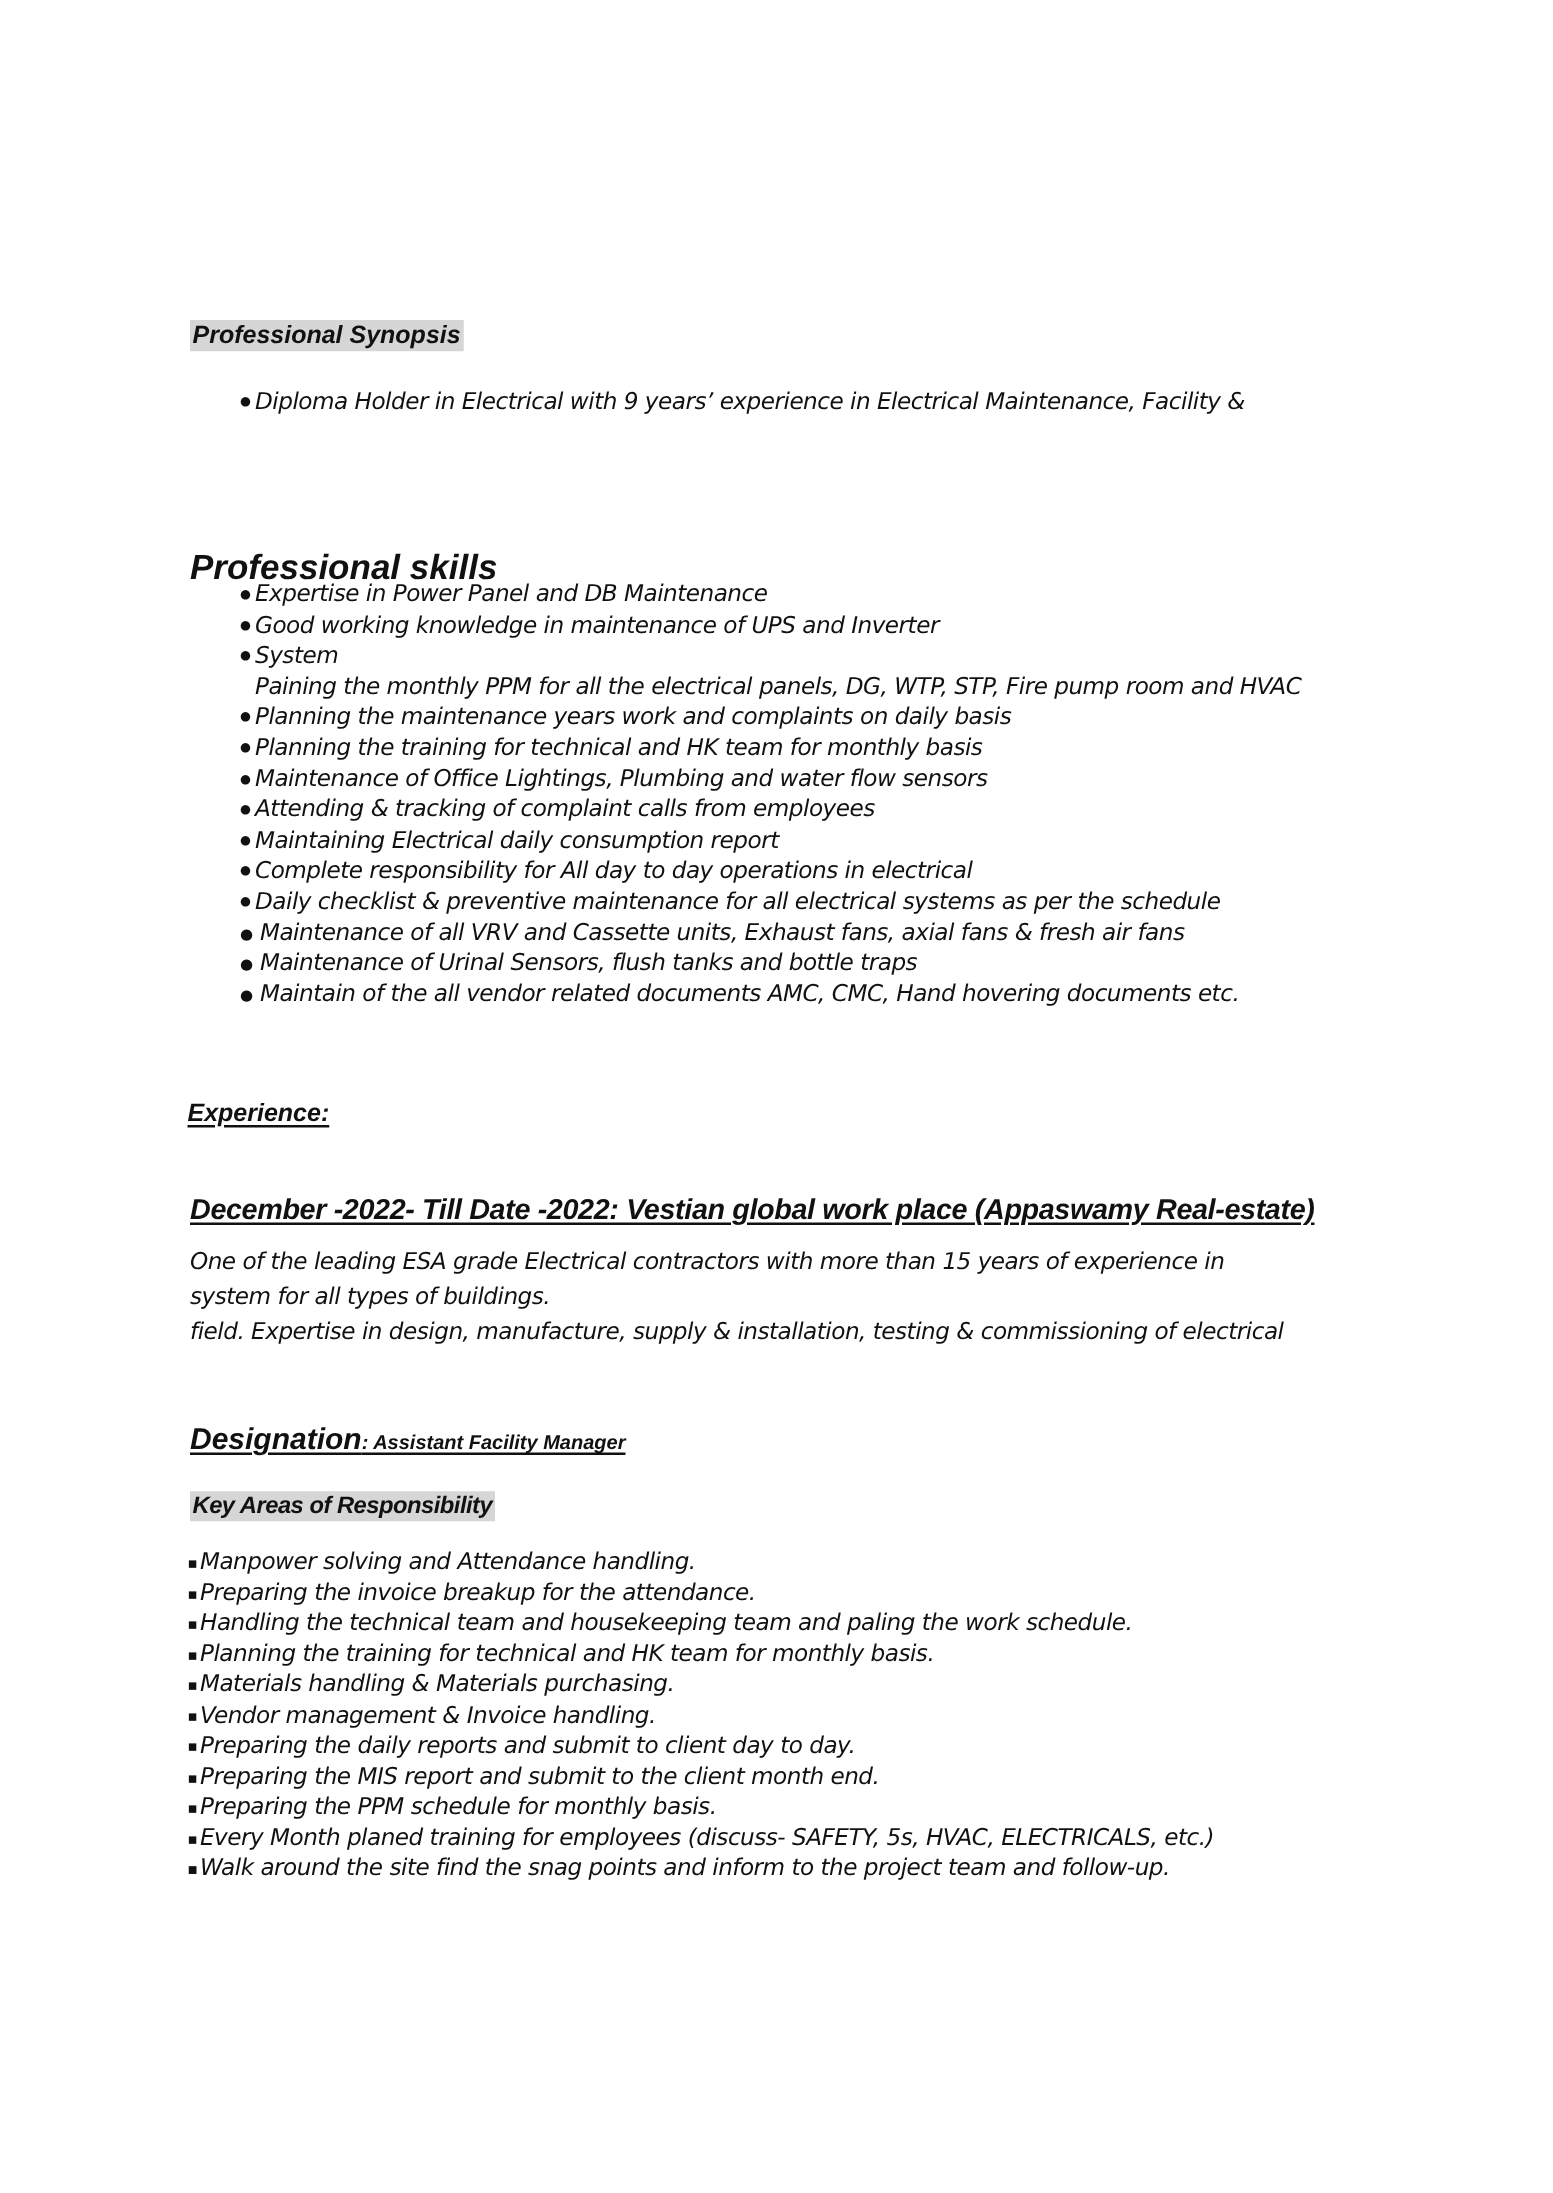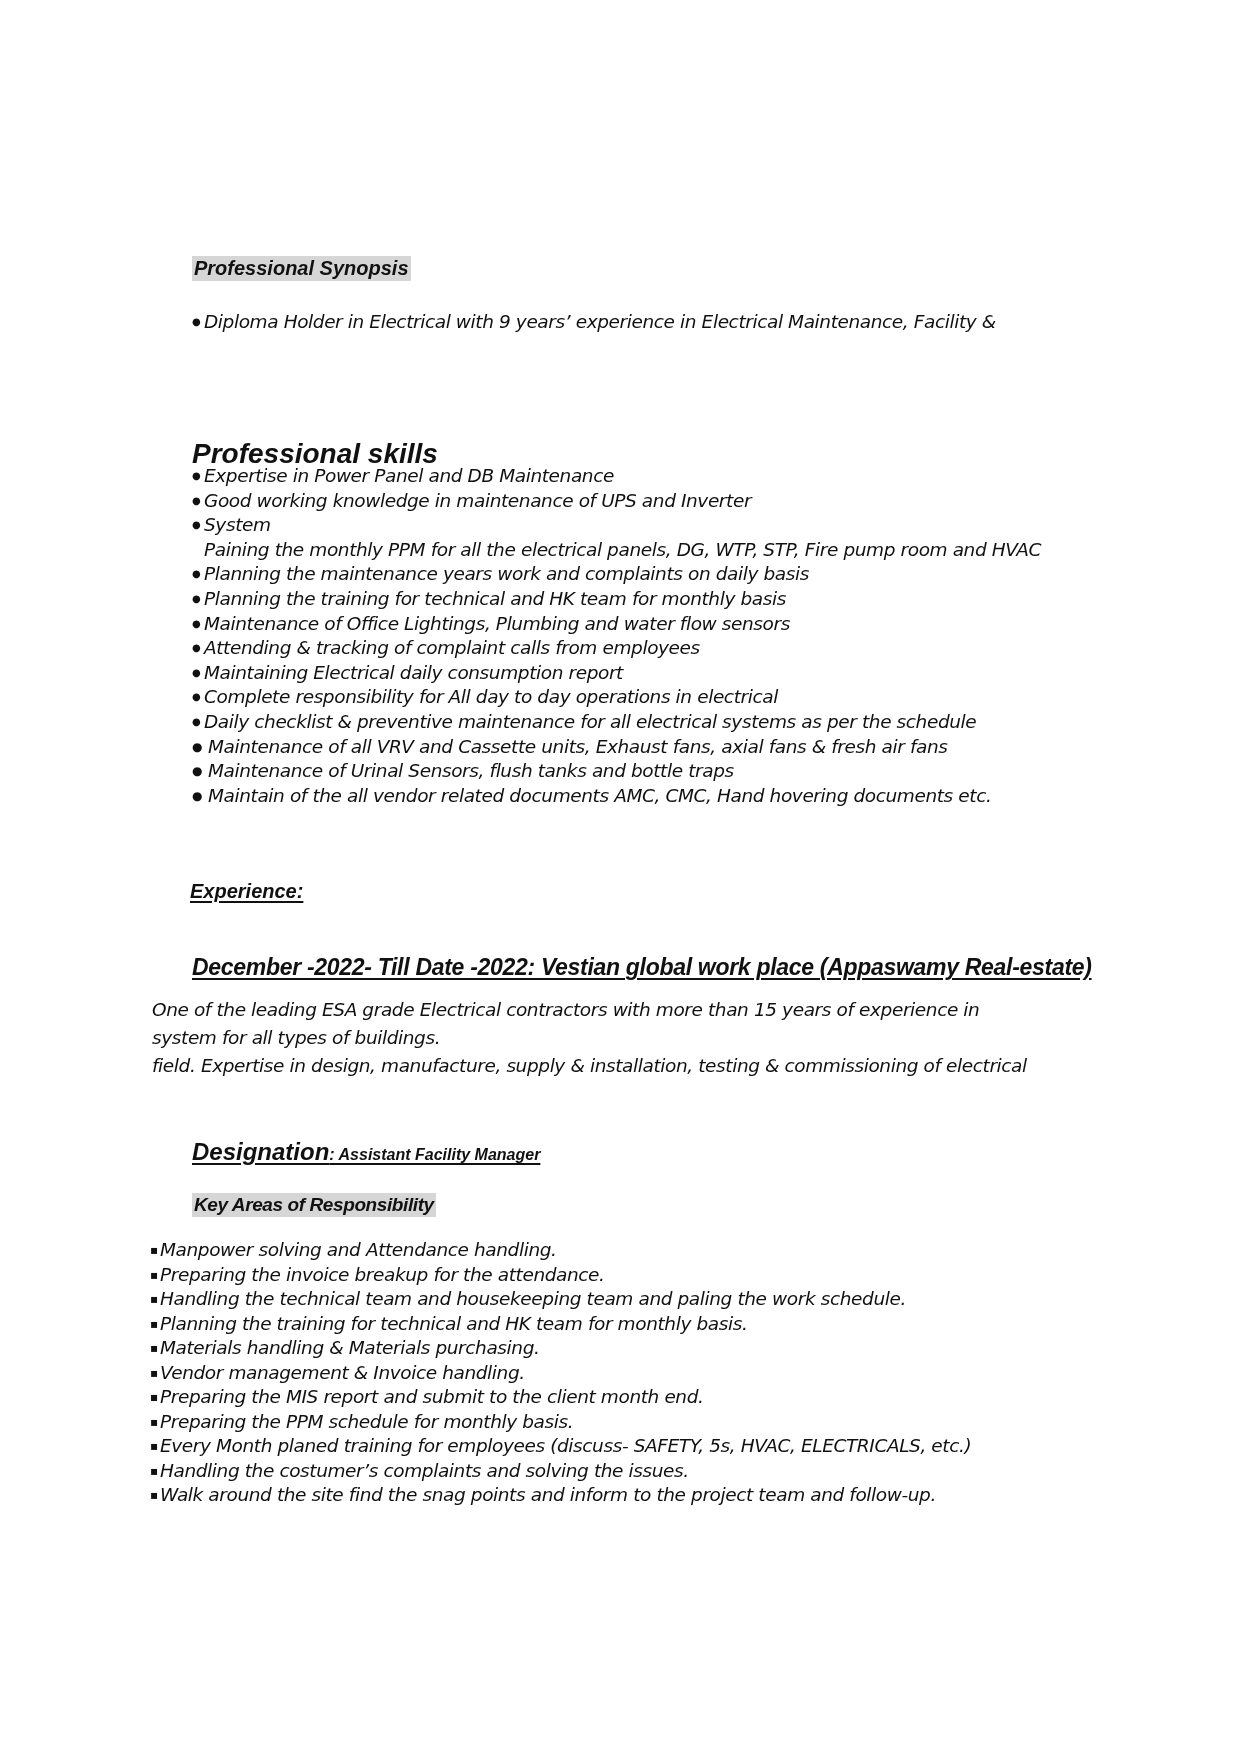--- a/index.html
+++ b/index.html
@@ -1,18 +1,18 @@
 <!DOCTYPE html>
 <html><head>
 <meta charset="utf-8">
 <style>
   html, body { margin: 0; padding: 0; background: #ffffff; }
   body { width: 1242px; height: 1754px; position: relative; overflow: hidden; color: #111; }
   .abs { position: absolute; }
-  .hdr-sans { font-family: "Liberation Sans", sans-serif; font-weight: bold; font-style: italic; color: #111; margin-left: 40px; }
+  .hdr-sans { font-family: "Liberation Sans", sans-serif; font-weight: bold; font-style: italic; color: #111; }
   .hl { background: #d6d6d6; padding: 1px 2px; }
   .body-it { font-family: "DejaVu Sans", sans-serif; font-style: italic; font-size: 18.5px; letter-spacing: -0.4px; color: #111; }
   ul.bul { list-style: none; margin: 0; padding: 0; }
   ul.bul li { position: relative; padding-left: 12px; white-space: nowrap; }
   ul.bul li .dot { position: absolute; left: 0; top: 0; font-style: normal; }
   ul.sq li { position: relative; padding-left: 10px; white-space: nowrap; }
   ul.sq li .dot { position: absolute; left: 0; top: 0; font-style: normal; font-size: 12px; }
   .u { text-decoration: underline; text-decoration-thickness: 2px; text-underline-offset: 3px; }
 </style>
 </head>
@@ -106,20 +106,20 @@
 <div class="abs hdr-sans hl" style="left:152px; top:1193px; font-size:19px; letter-spacing:-0.4px;">Key Areas of Responsibility</div>
 
 <div class="abs body-it" style="left:150px; top:1238px; line-height:24.5px;">
   <ul class="bul sq" id="resp-ul">
       <li><span class="dot">▪</span><span>Manpower solving and Attendance handling.</span></li>
       <li><span class="dot">▪</span><span>Preparing the invoice breakup for the attendance.</span></li>
       <li><span class="dot">▪</span><span>Handling the technical team and housekeeping team and paling the work schedule.</span></li>
       <li><span class="dot">▪</span><span>Planning the training for technical and HK team for monthly basis.</span></li>
       <li><span class="dot">▪</span><span>Materials handling &amp; Materials purchasing.</span></li>
       <li><span class="dot">▪</span><span>Vendor management &amp; Invoice handling.</span></li>
-      <li><span class="dot">▪</span></li>
+      <li><span class="dot">▪</span><span>Preparing the daily reports and submit to client day to day.</span></li>
       <li><span class="dot">▪</span><span>Preparing the MIS report and submit to the client month end.</span></li>
       <li><span class="dot">▪</span><span>Preparing the PPM schedule for monthly basis.</span></li>
       <li><span class="dot">▪</span><span>Every Month planed training for employees (discuss- SAFETY, 5s, HVAC, ELECTRICALS, etc.)</span></li>
-      <li><span class="dot">▪</span><span>Handling the costumer’s complaints and solving the issues.</span></li>
+      <li><span class="dot">▪</span></li>
       <li><span class="dot">▪</span><span>Walk around the site find the snag points and inform to the project team and follow-up.</span></li>
     </ul>
 </div>
 
 </body></html>

